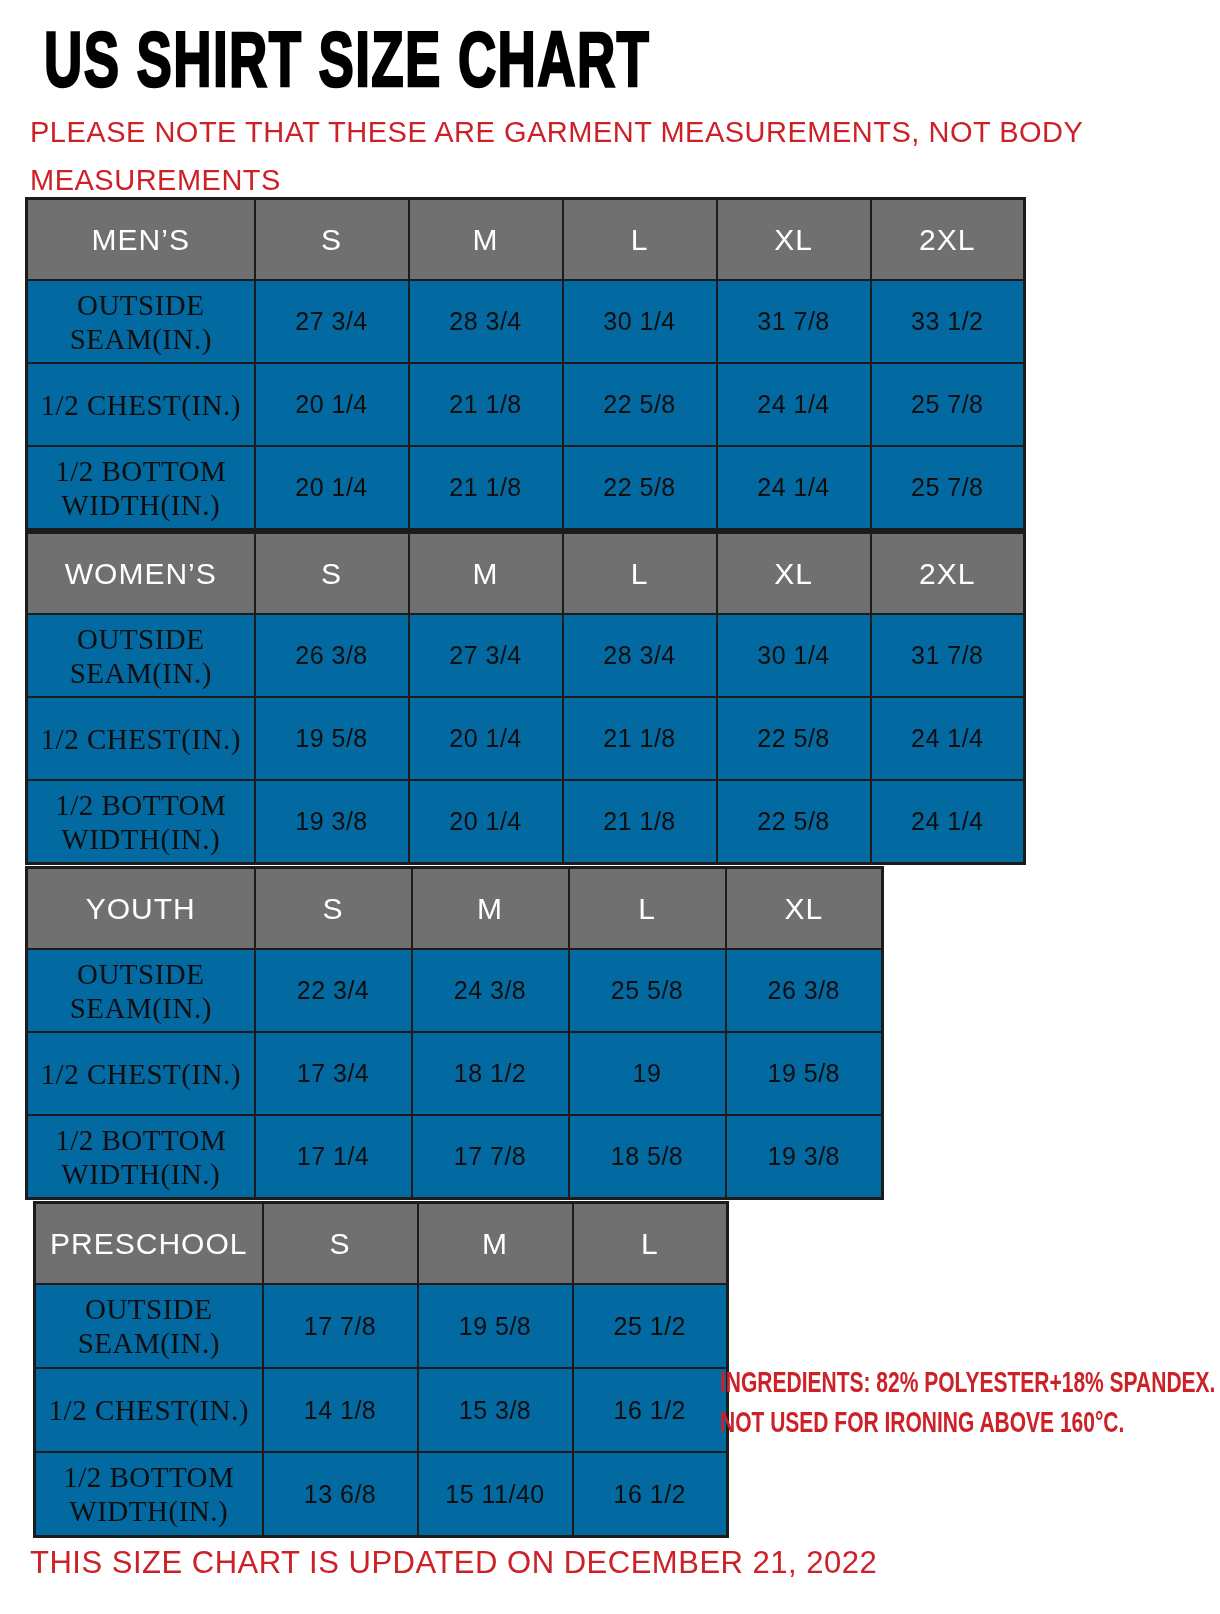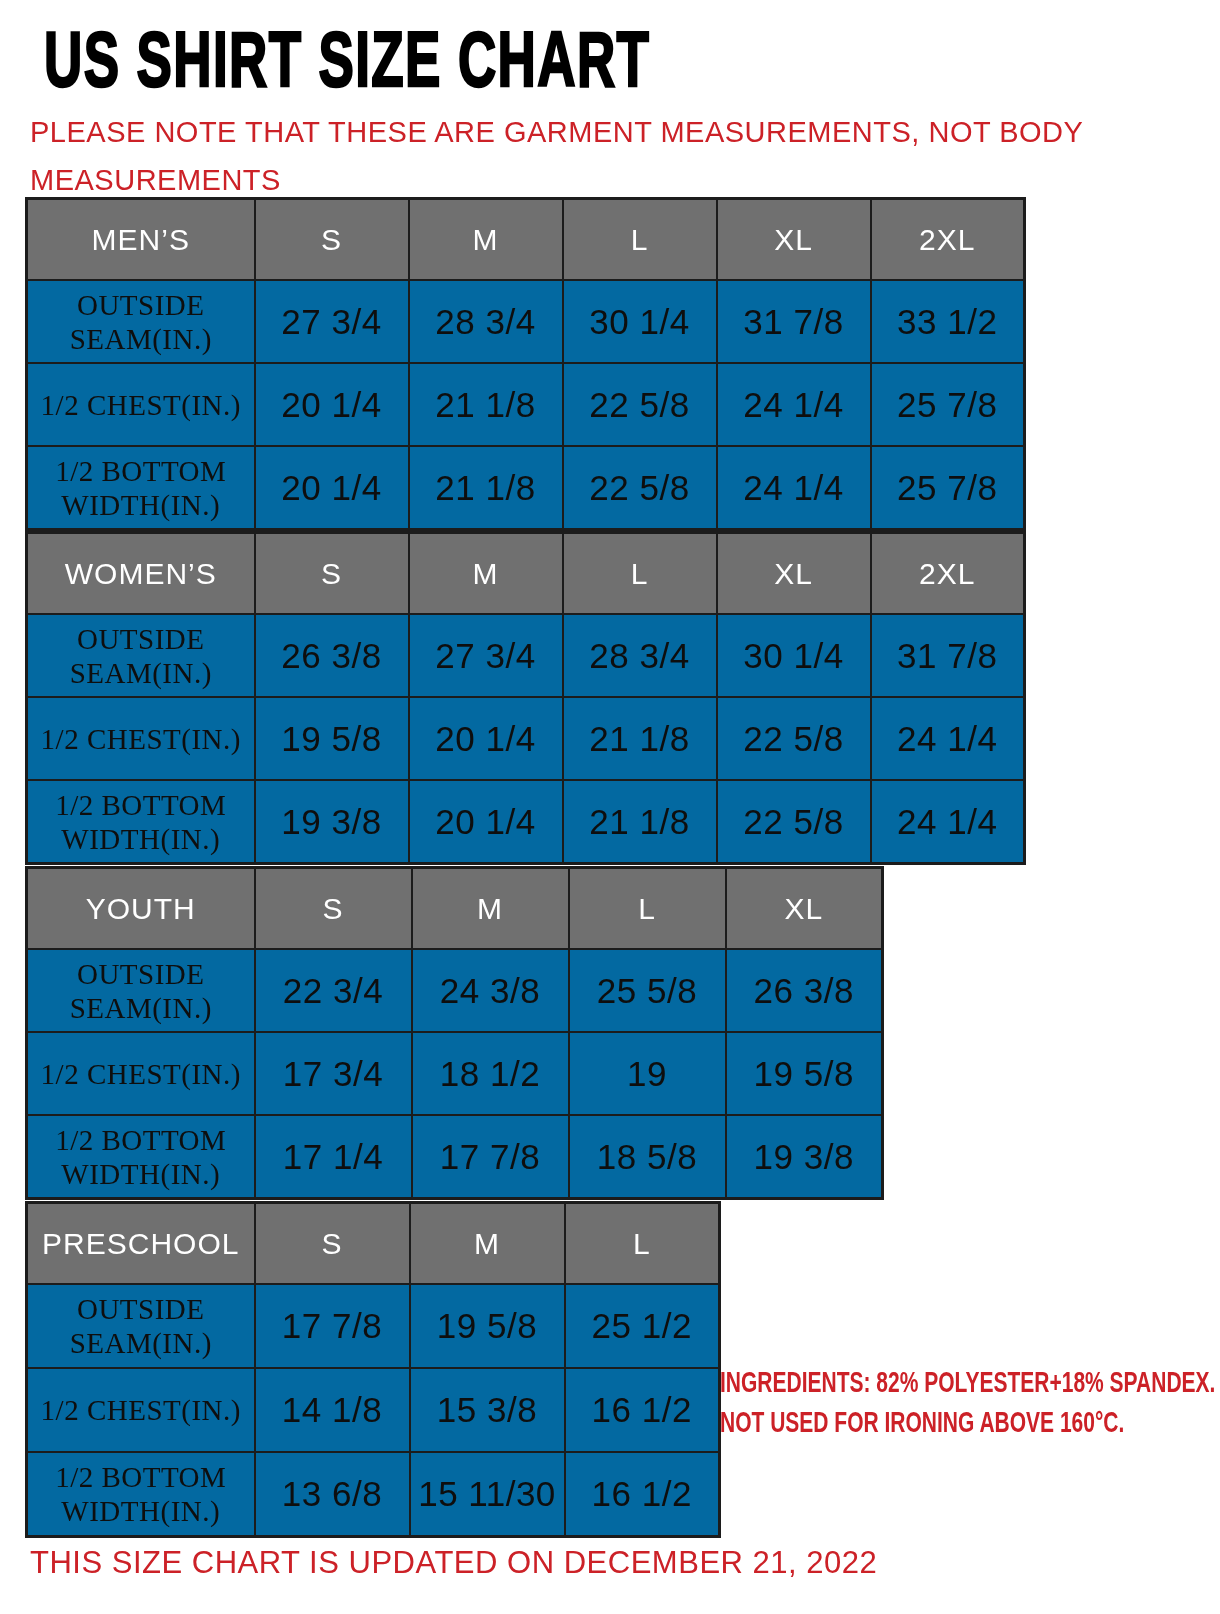--- a/index.html
+++ b/index.html
@@ -27,42 +27,42 @@
     font-size:29px;line-height:48px;letter-spacing:0.5px;
     color:var(--red);
   }
   .size-table{
     position:absolute;border-collapse:collapse;table-layout:fixed;
     background:#0369a1;border:3px solid var(--border);
   }
   .t-mens{left:25px;top:197px;}
   .t-womens{left:25px;top:531px;padding-left:6px;}
   .t-youth{left:25px;top:866px;}
-  .t-preschool{left:25px;top:1201px;padding-left:47px;}
+  .t-preschool{left:33px;top:1201px;padding-left:47px;}
   .size-table th,.size-table td{
     border:2px solid var(--border);
     text-align:center;vertical-align:middle;padding:0;
   }
   .size-table col.col-label{width:228px;}
   .t-mens col.col-data,.t-womens col.col-data{width:154px;}
   .t-youth col.col-data{width:157px;}
   .t-preschool col.col-data{width:155px;}
   .size-table thead th{
     background:var(--gray);color:#ffffff;
     font-size:30px;font-weight:400;letter-spacing:1px;
     height:79px;
   }
   .size-table tbody td{height:81px;}
   .t-preschool tbody td{height:82px;}
   td.rlabel{
     font-size:29px;line-height:34px;white-space:pre-line;
     letter-spacing:0.5px;
     font-family:Liberation Serif, serif;
   }
-  td.value{font-size:35px;letter-spacing:0.5px;}
+  td.value{font-size:25px;letter-spacing:0.5px;}
   .ingredients{
     position:absolute;left:720px;top:1362px;
     color:var(--red);font-weight:700;font-size:30px;line-height:40px;
     transform:scaleX(0.70);transform-origin:left top;white-space:nowrap;
   }
   .footer-note{
     position:absolute;left:30px;top:1544px;
     font-size:32px;color:var(--red);white-space:nowrap;
     transform:scaleX(0.97);transform-origin:left top;
     letter-spacing:0.5px;
@@ -243,21 +243,21 @@
     <tr>
       <td class="rlabel">1/2 CHEST(IN.)</td>
       <td class="value">14 1/8</td>
       <td class="value">15 3/8</td>
       <td class="value">16 1/2</td>
     </tr>
     <tr>
       <td class="rlabel">1/2 BOTTOM
 WIDTH(IN.)</td>
       <td class="value">13 6/8</td>
-      <td class="value">15 11/30</td>
+      <td class="value">15 11/40</td>
       <td class="value">16 1/2</td>
     </tr>
   </tbody>
 </table>
 
 <div class="ingredients">
   <div>INGREDIENTS: 82% POLYESTER+18% SPANDEX.</div>
   <div>NOT USED FOR IRONING ABOVE 160°C.</div>
 </div>
 

